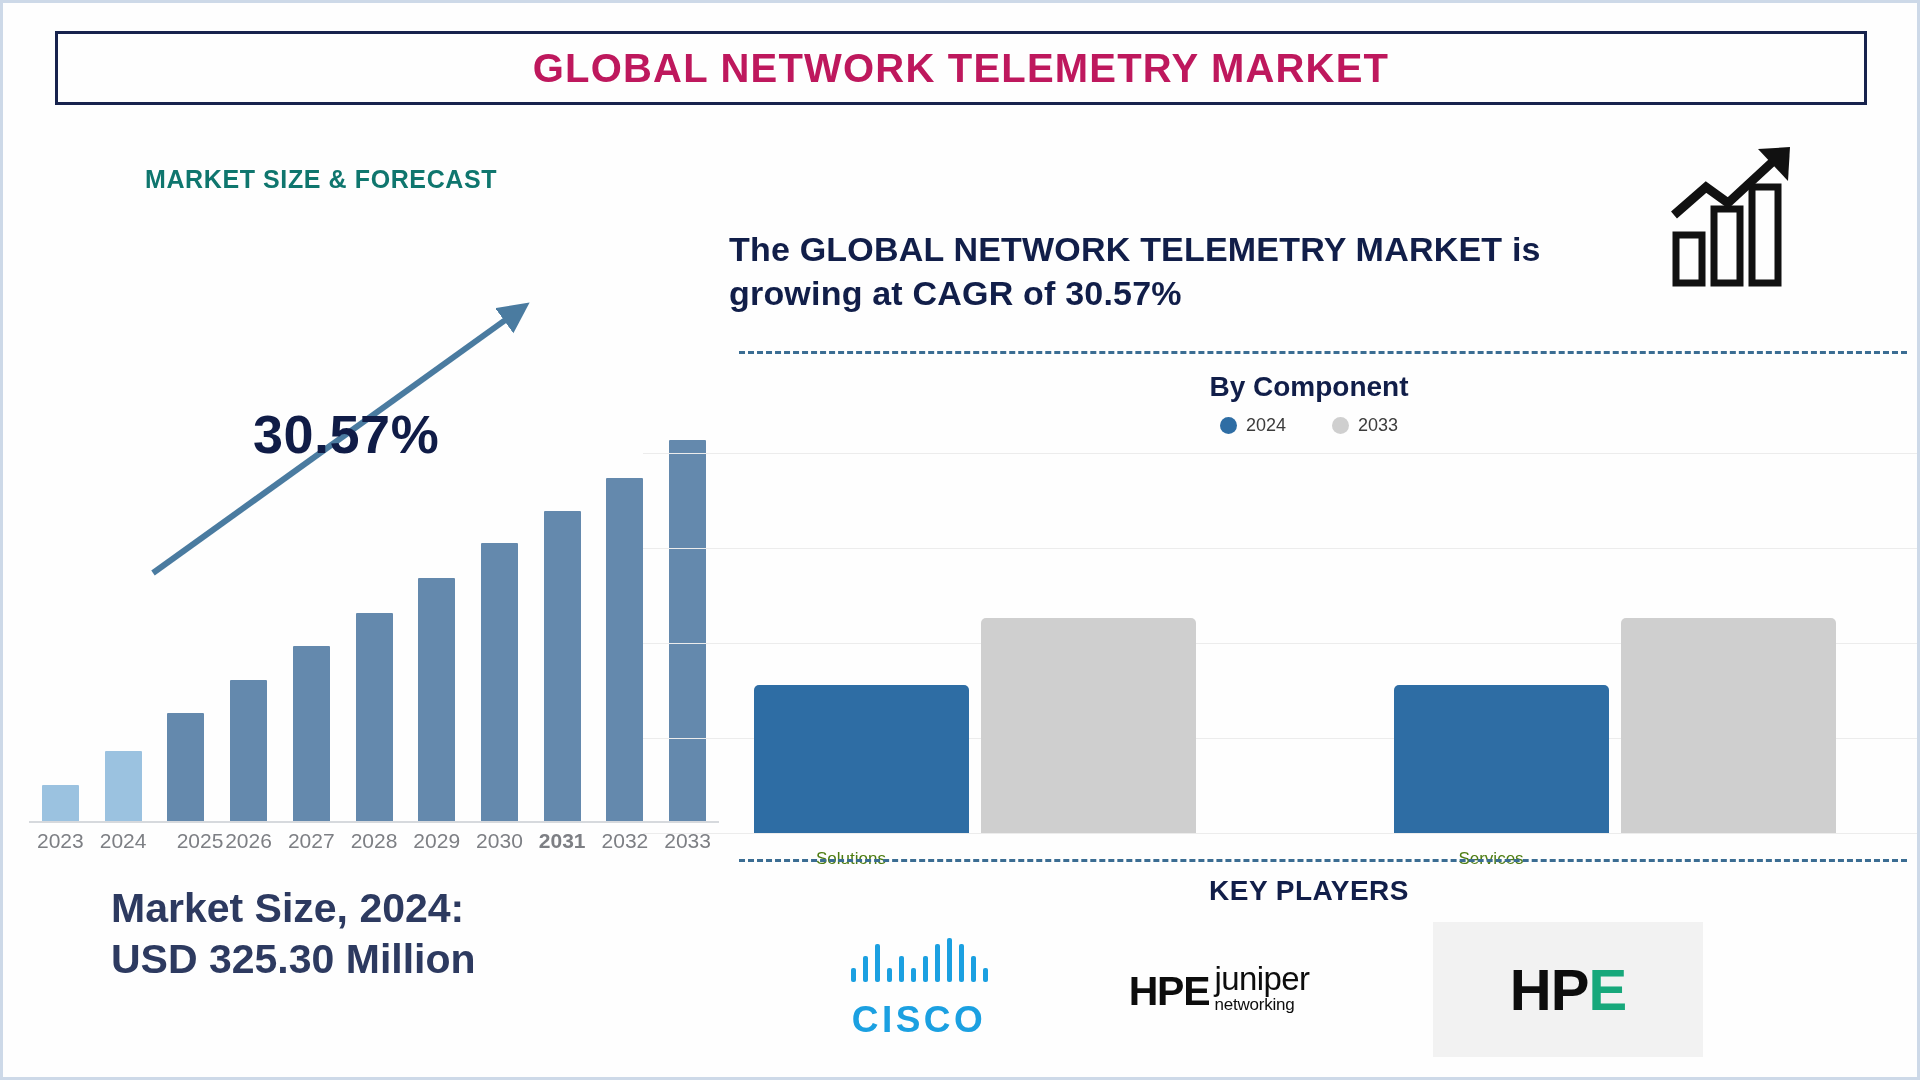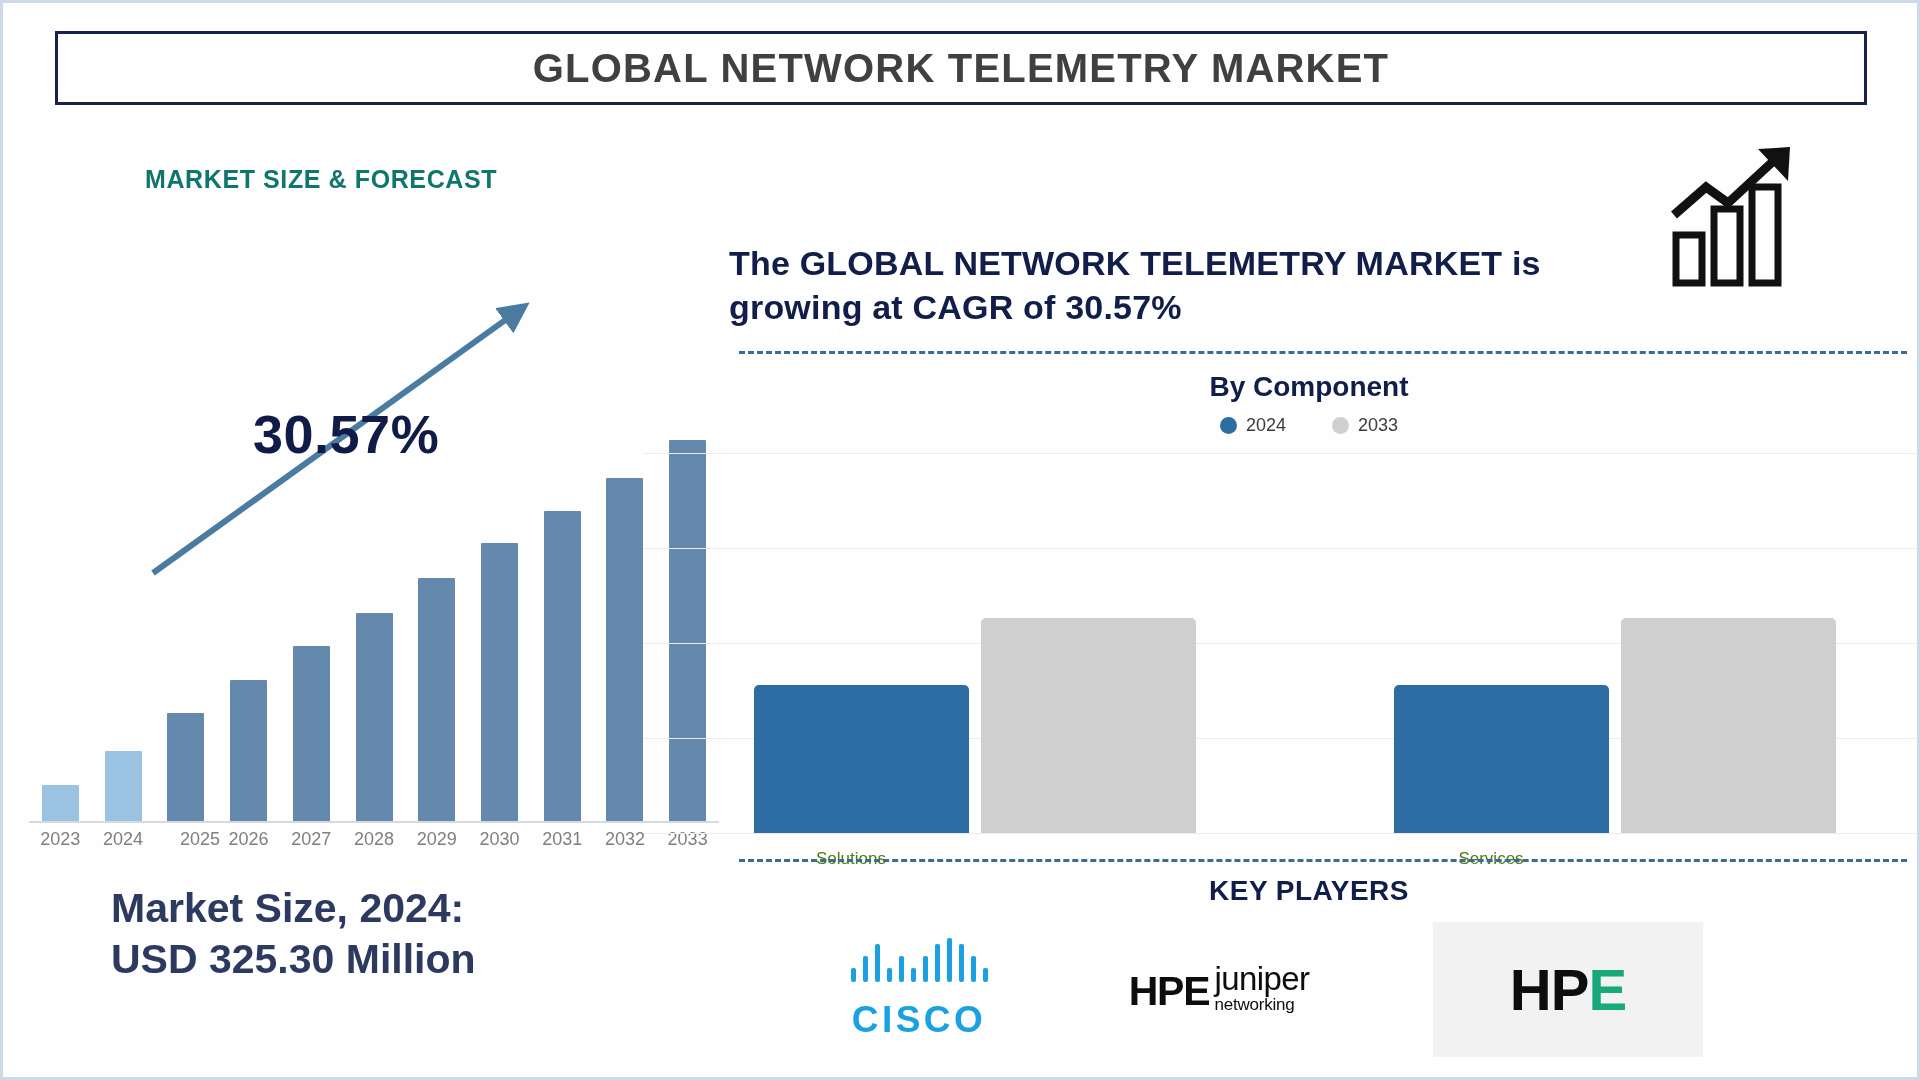--- a/index.html
+++ b/index.html
@@ -23,21 +23,21 @@
     left: 52px; top: 28px;
     width: 1812px; height: 74px;
     border: 3px solid #17234d;
     background: #fefefe;
     display: flex; align-items: center; justify-content: center;
   }
   #title-text {
     font-size: 40px;
     font-weight: bold;
     letter-spacing: 1.2px;
-    color: #404040;
+    color: #be185d;
     white-space: nowrap;
   }
   
   #left-panel {
     position: absolute;
     left: 0; top: 120px;
     width: 720px; height: 940px;
   }
   #ms-forecast-label {
     position: absolute;
@@ -71,21 +71,21 @@
     width: 690px; height: 2px;
     background: #d6d9dd;
   }
   #gyear-row {
     position: absolute;
     left: 26px; top: 706px;
     width: 690px; height: 32px;
   }
   .gyear {
     position: absolute;
-    font-size: 18px;
+    font-size: 21px;
     color: #7d7f84;
     width: 56px;
     text-align: center;
     top: 0;
   }
   #market-size-block {
     position: absolute;
     left: 108px; top: 760px;
     font-size: 41px; font-weight: bold;
     color: #2d3a60;
@@ -95,21 +95,21 @@
   
   #arrow-svg { position: absolute; left: 0; top: 0; pointer-events: none; }
   
   #right-panel {
     position: absolute;
     left: 726px; top: 120px;
     width: 1194px; height: 940px;
   }
   #cagr-statement {
     position: absolute;
-    left: 0px; top: 118px;
+    left: 0px; top: 104px;
     width: 1030px;
     font-size: 34px; font-weight: bold;
     color: #111e49;
     line-height: 1.30;
     letter-spacing: 0.2px;
   }
   #growth-icon { position: absolute; left: 925px; top: 20px; }
   .dash-sep {
     position: absolute;
     height: 0;
@@ -237,21 +237,21 @@
     <div id="gaxis"></div>
     <div id="gyear-row">
         <div class="gyear" style="left: 3.36364px;">2023</div>
         <div class="gyear" style="left: 66.0909px;">2024</div>
         <div class="gyear" style="left: 143px;">2025</div>
         <div class="gyear" style="left: 191.545px;">2026</div>
         <div class="gyear" style="left: 254.273px;">2027</div>
         <div class="gyear" style="left: 317px;">2028</div>
         <div class="gyear" style="left: 379.727px;">2029</div>
         <div class="gyear" style="left: 442.455px;">2030</div>
-        <div class="gyear" style="left: 505.182px;">2031</div>
+        <div class="gyear" style="left: 505.182px; font-weight: bold;">2031</div>
         <div class="gyear" style="left: 567.909px;">2032</div>
         <div class="gyear" style="left: 630.636px;">2033</div>
       </div>
 
     <div id="market-size-block">
       <div>Market Size, 2024:</div>
       <div>USD 325.30 Million</div>
     </div>
   </div>
 

